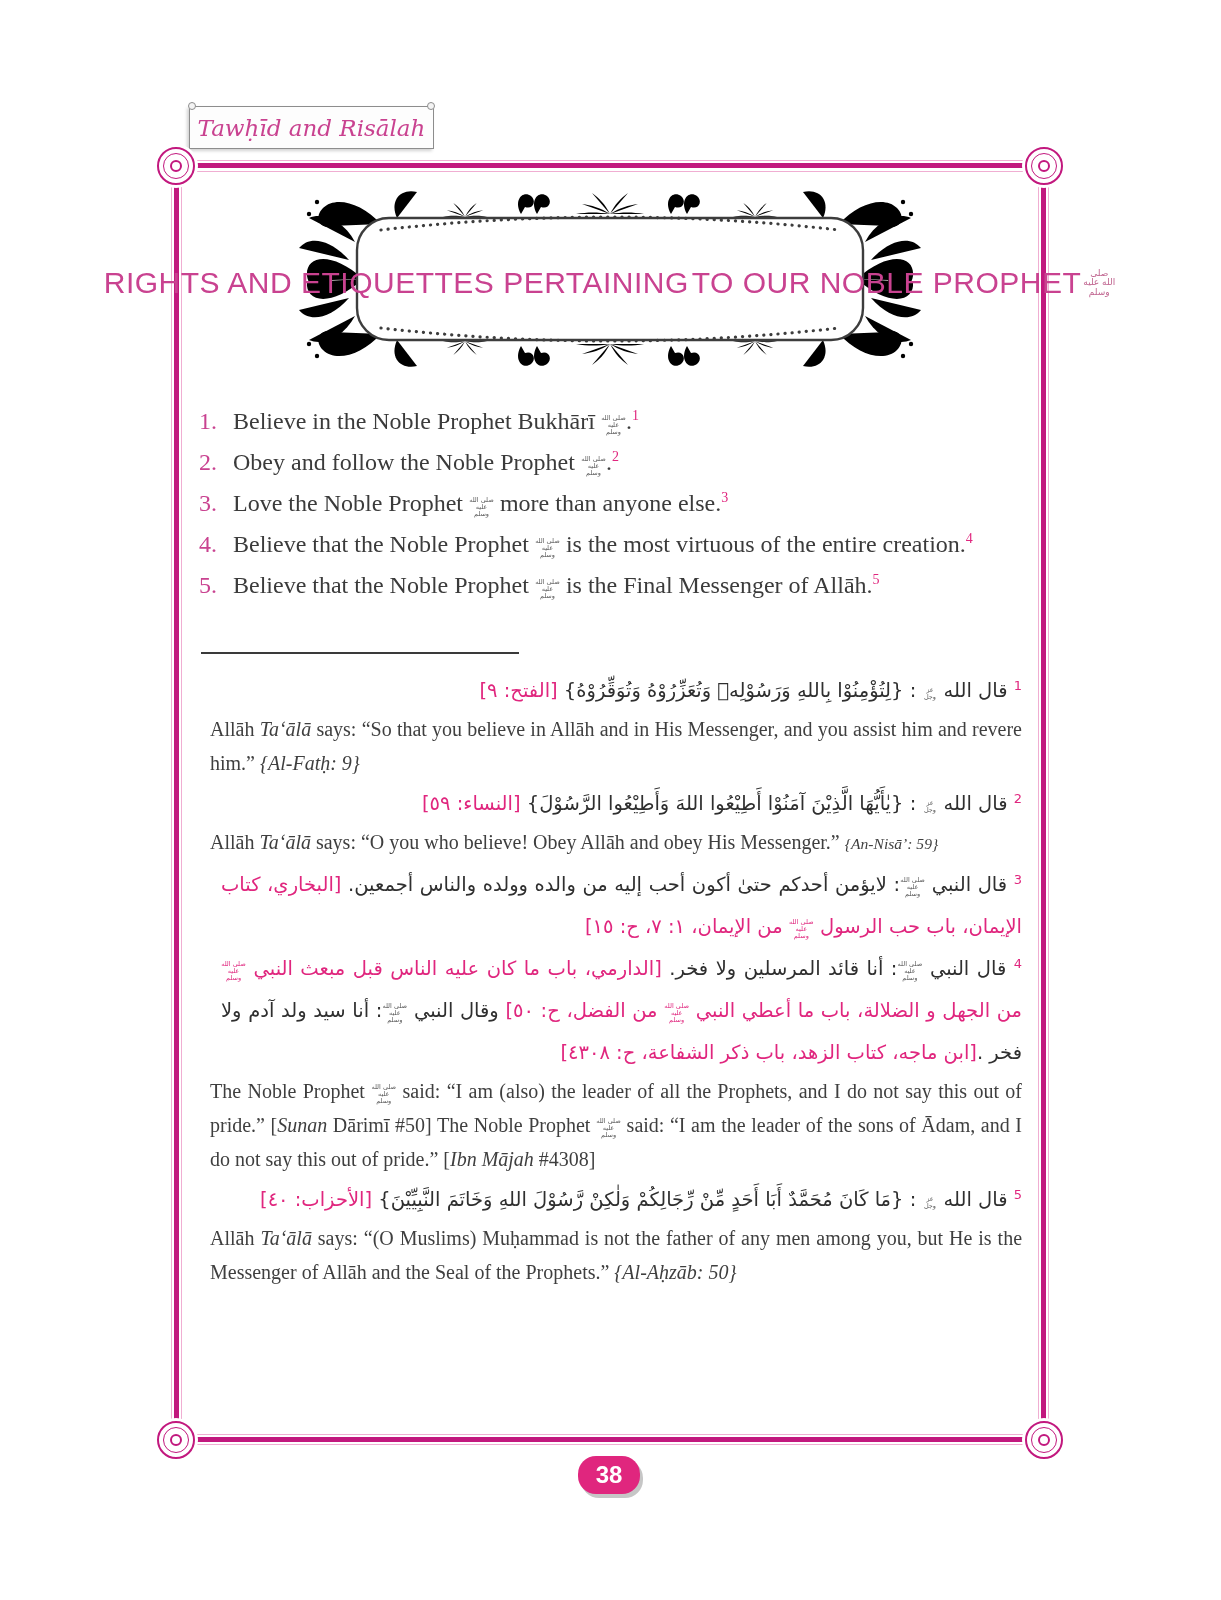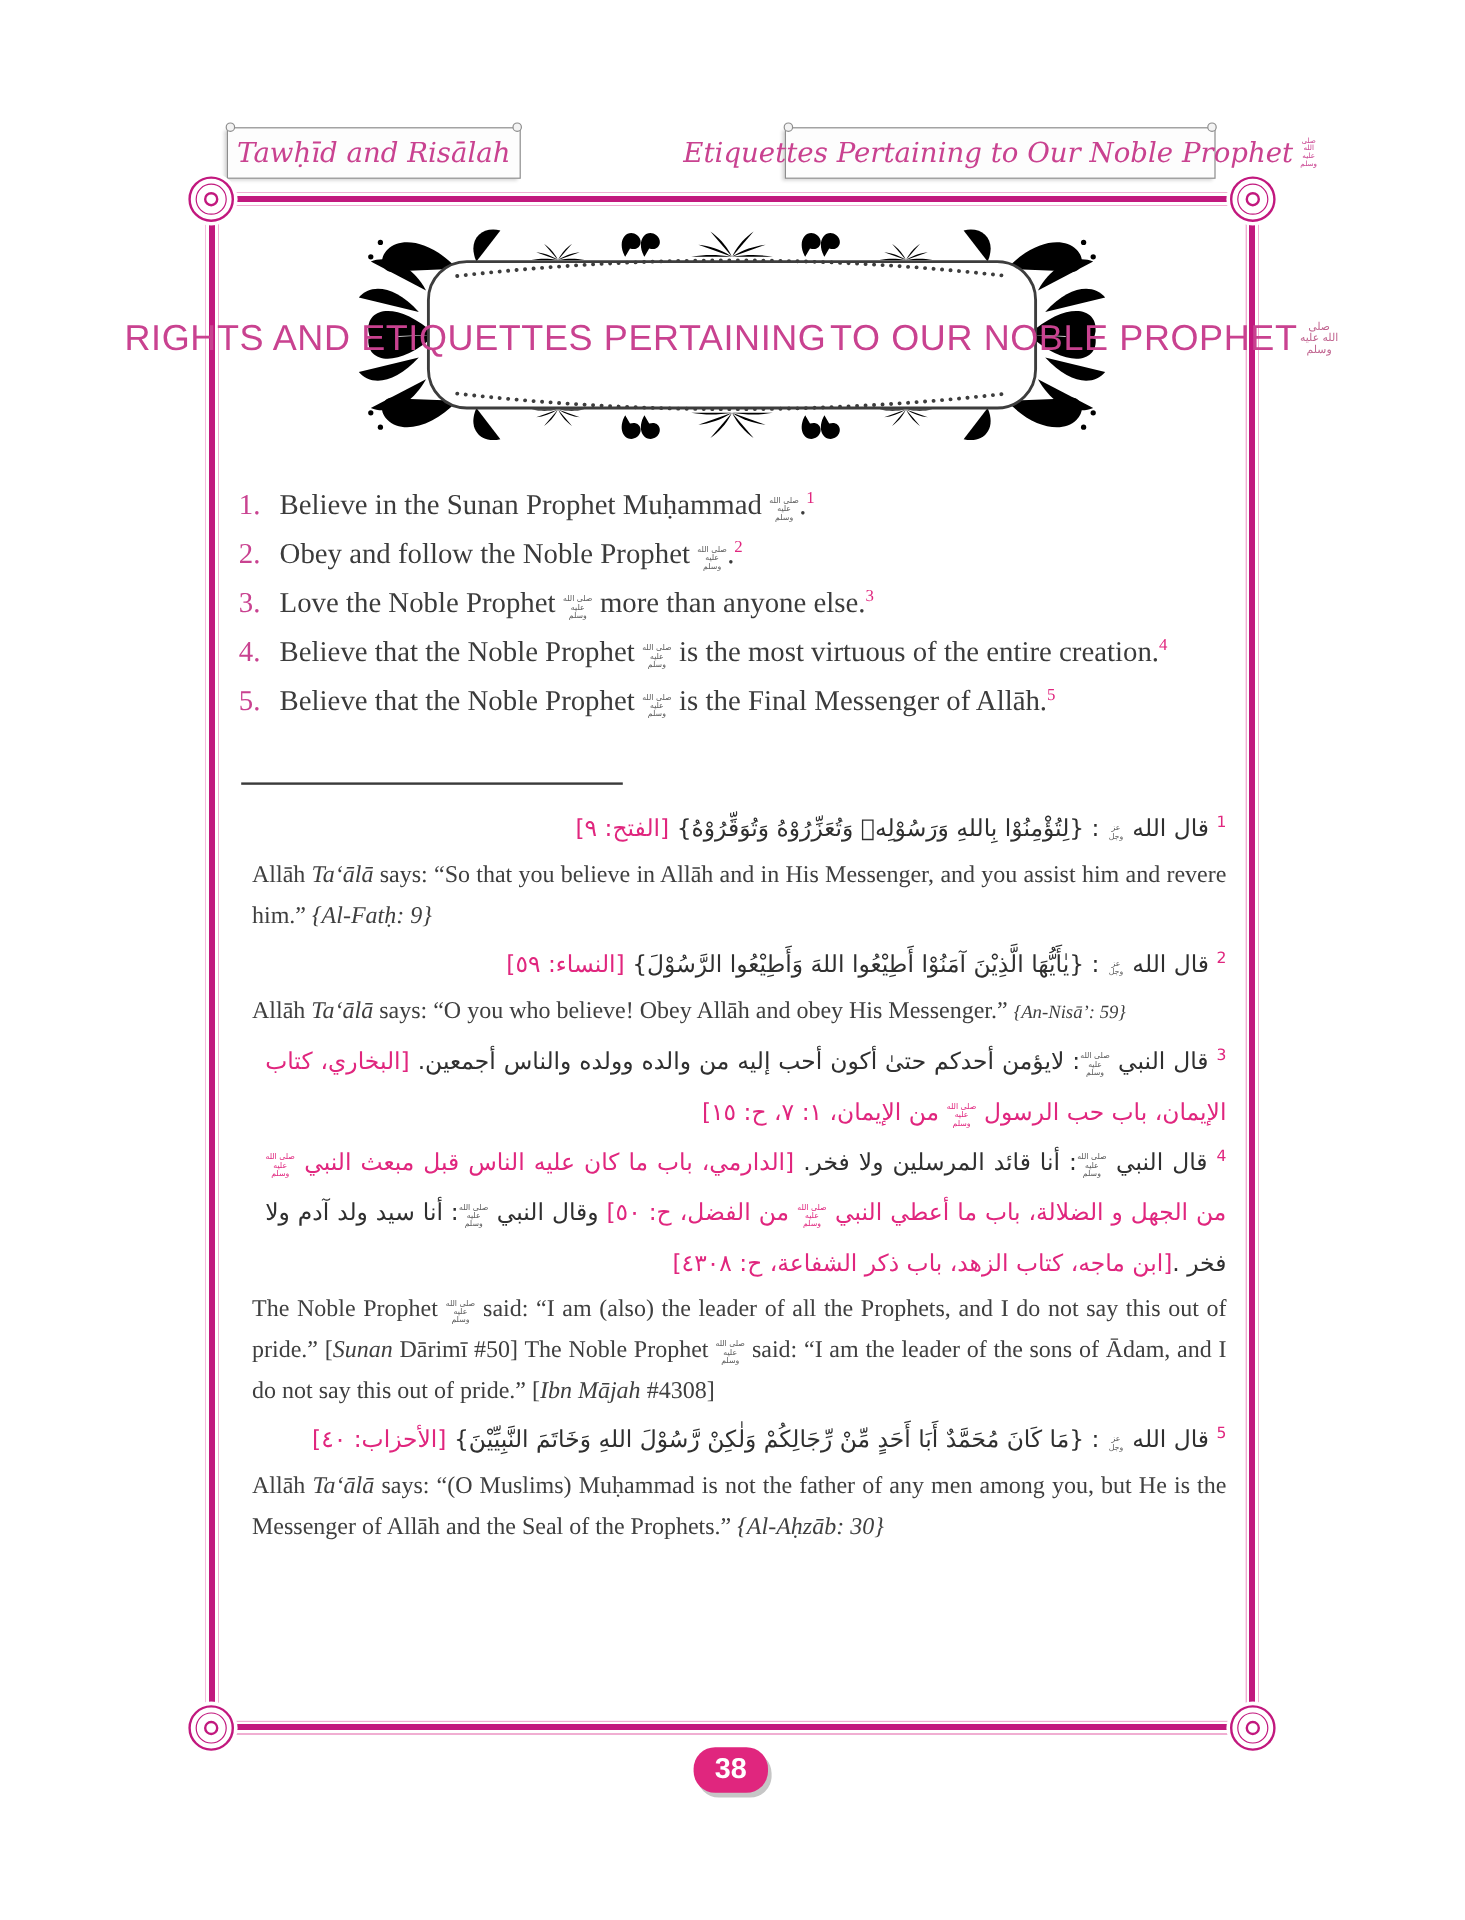--- a/index.html
+++ b/index.html
@@ -83,24 +83,20 @@
      font-family:"Liberation Sans","DejaVu Sans",sans-serif;font-weight:bold;font-size:24px;
      box-shadow:3px 4px 0 #c6c6c6;border-radius:18px;}
 </style>
 </head>
 <body>
 
 <div class="page">
 
   <div class="plaque plaque-left">
     <span class="plaque-text">Tawḥīd and Risālah</span>
-  </div>
-  <div class="plaque plaque-right">
-    <span class="plaque-text">Etiquettes Pertaining to Our Noble Prophet</span>
-    <span class="honorific-sm">صلى الله عليه وسلم</span>
   </div>
 
   <div class="band-h band-top"></div>
   <div class="band-h band-bottom"></div>
   <div class="band-v band-left"></div>
   <div class="band-v band-right"></div>
   <div class="rosette ros-tl"></div>
   <div class="rosette ros-tr"></div>
   <div class="rosette ros-bl"></div>
   <div class="rosette ros-br"></div>
@@ -164,21 +160,21 @@
         <span>TO OUR NOBLE PROPHET</span>
         <span class="honorific-lg">صلى الله عليه وسلم</span>
       </div>
     </div>
   </div>
 
   <div class="content">
 
     <div class="list-item">
       <span class="item-num">1.</span>
-      <div class="item-text"><span class="seg-d">Believe in the Sunan Prophet Muḥammad </span><span class="seg-saw">صلى الله عليه وسلم</span><span class="seg-d">.</span><sup class="seg-sup">1</sup></div>
+      <div class="item-text"><span class="seg-d">Believe in the Noble Prophet Bukhārī </span><span class="seg-saw">صلى الله عليه وسلم</span><span class="seg-d">.</span><sup class="seg-sup">1</sup></div>
     </div>
     <div class="list-item">
       <span class="item-num">2.</span>
       <div class="item-text"><span class="seg-d">Obey and follow the Noble Prophet </span><span class="seg-saw">صلى الله عليه وسلم</span><span class="seg-d">.</span><sup class="seg-sup">2</sup></div>
     </div>
     <div class="list-item">
       <span class="item-num">3.</span>
       <div class="item-text"><span class="seg-d">Love the Noble Prophet </span><span class="seg-saw">صلى الله عليه وسلم</span><span class="seg-d"> more than anyone else.</span><sup class="seg-sup">3</sup></div>
     </div>
     <div class="list-item">
@@ -202,20 +198,20 @@
     </div>
     <div class="footnote">
       <div class="fn-arabic" dir="rtl"><sup class="seg-sup">3</sup><span class="seg-d"> قال النبي </span><span class="seg-saw">صلى الله عليه وسلم</span><span class="seg-d">: لايؤمن أحدكم حتىٰ أكون أحب إليه من والده وولده والناس أجمعين. </span><span class="seg-p">[البخاري، كتاب الإيمان، باب حب الرسول </span><span class="seg-sawp">صلى الله عليه وسلم</span><span class="seg-p"> من الإيمان، ١: ٧، ح: ١٥]</span></div>
     </div>
     <div class="footnote">
       <div class="fn-arabic" dir="rtl"><sup class="seg-sup">4</sup><span class="seg-d"> قال النبي </span><span class="seg-saw">صلى الله عليه وسلم</span><span class="seg-d">: أنا قائد المرسلين ولا فخر. </span><span class="seg-p">[الدارمي، باب ما كان عليه الناس قبل مبعث النبي </span><span class="seg-sawp">صلى الله عليه وسلم</span><span class="seg-p"> من الجهل و الضلالة، باب ما أعطي النبي </span><span class="seg-sawp">صلى الله عليه وسلم</span><span class="seg-p"> من الفضل، ح: ٥٠]</span><span class="seg-d"> وقال النبي </span><span class="seg-saw">صلى الله عليه وسلم</span><span class="seg-d">: أنا سيد ولد آدم ولا فخر .</span><span class="seg-p">[ابن ماجه، كتاب الزهد، باب ذكر الشفاعة، ح: ٤٣٠٨]</span></div>
       <div class="fn-english"><span class="seg-d">The Noble Prophet </span><span class="seg-saw">صلى الله عليه وسلم</span><span class="seg-d"> said: “I am (also) the leader of all the Prophets, and I do not say this out of pride.” [</span><span class="seg-i">Sunan</span><span class="seg-d"> Dārimī #50] The Noble Prophet </span><span class="seg-saw">صلى الله عليه وسلم</span><span class="seg-d"> said: “I am the leader of the sons of Ādam, and I do not say this out of pride.” [</span><span class="seg-i">Ibn Mājah</span><span class="seg-d"> #4308]</span></div>
     </div>
     <div class="footnote">
       <div class="fn-arabic" dir="rtl"><sup class="seg-sup">5</sup><span class="seg-d"> قال الله </span><span class="seg-jj">عز وجل</span><span class="seg-d"> : {مَا كَانَ مُحَمَّدٌ أَبَا أَحَدٍ مِّنْ رِّجَالِكُمْ وَلٰكِنْ رَّسُوْلَ اللهِ وَخَاتَمَ النَّبِيِّيْنَ} </span><span class="seg-p">[الأحزاب: ٤٠]</span></div>
-      <div class="fn-english"><span class="seg-d">Allāh </span><span class="seg-i">Ta‘ālā</span><span class="seg-d"> says: “(O Muslims) Muḥammad is not the father of any men among you, but He is the Messenger of Allāh and the Seal of the Prophets.” </span><span class="seg-i">{Al-Aḥzāb: 30}</span></div>
+      <div class="fn-english"><span class="seg-d">Allāh </span><span class="seg-i">Ta‘ālā</span><span class="seg-d"> says: “(O Muslims) Muḥammad is not the father of any men among you, but He is the Messenger of Allāh and the Seal of the Prophets.” </span><span class="seg-i">{Al-Aḥzāb: 50}</span></div>
     </div>
 
   </div>
 
   <div class="page-badge">38</div>
 
 </div>
 
 </body></html>

